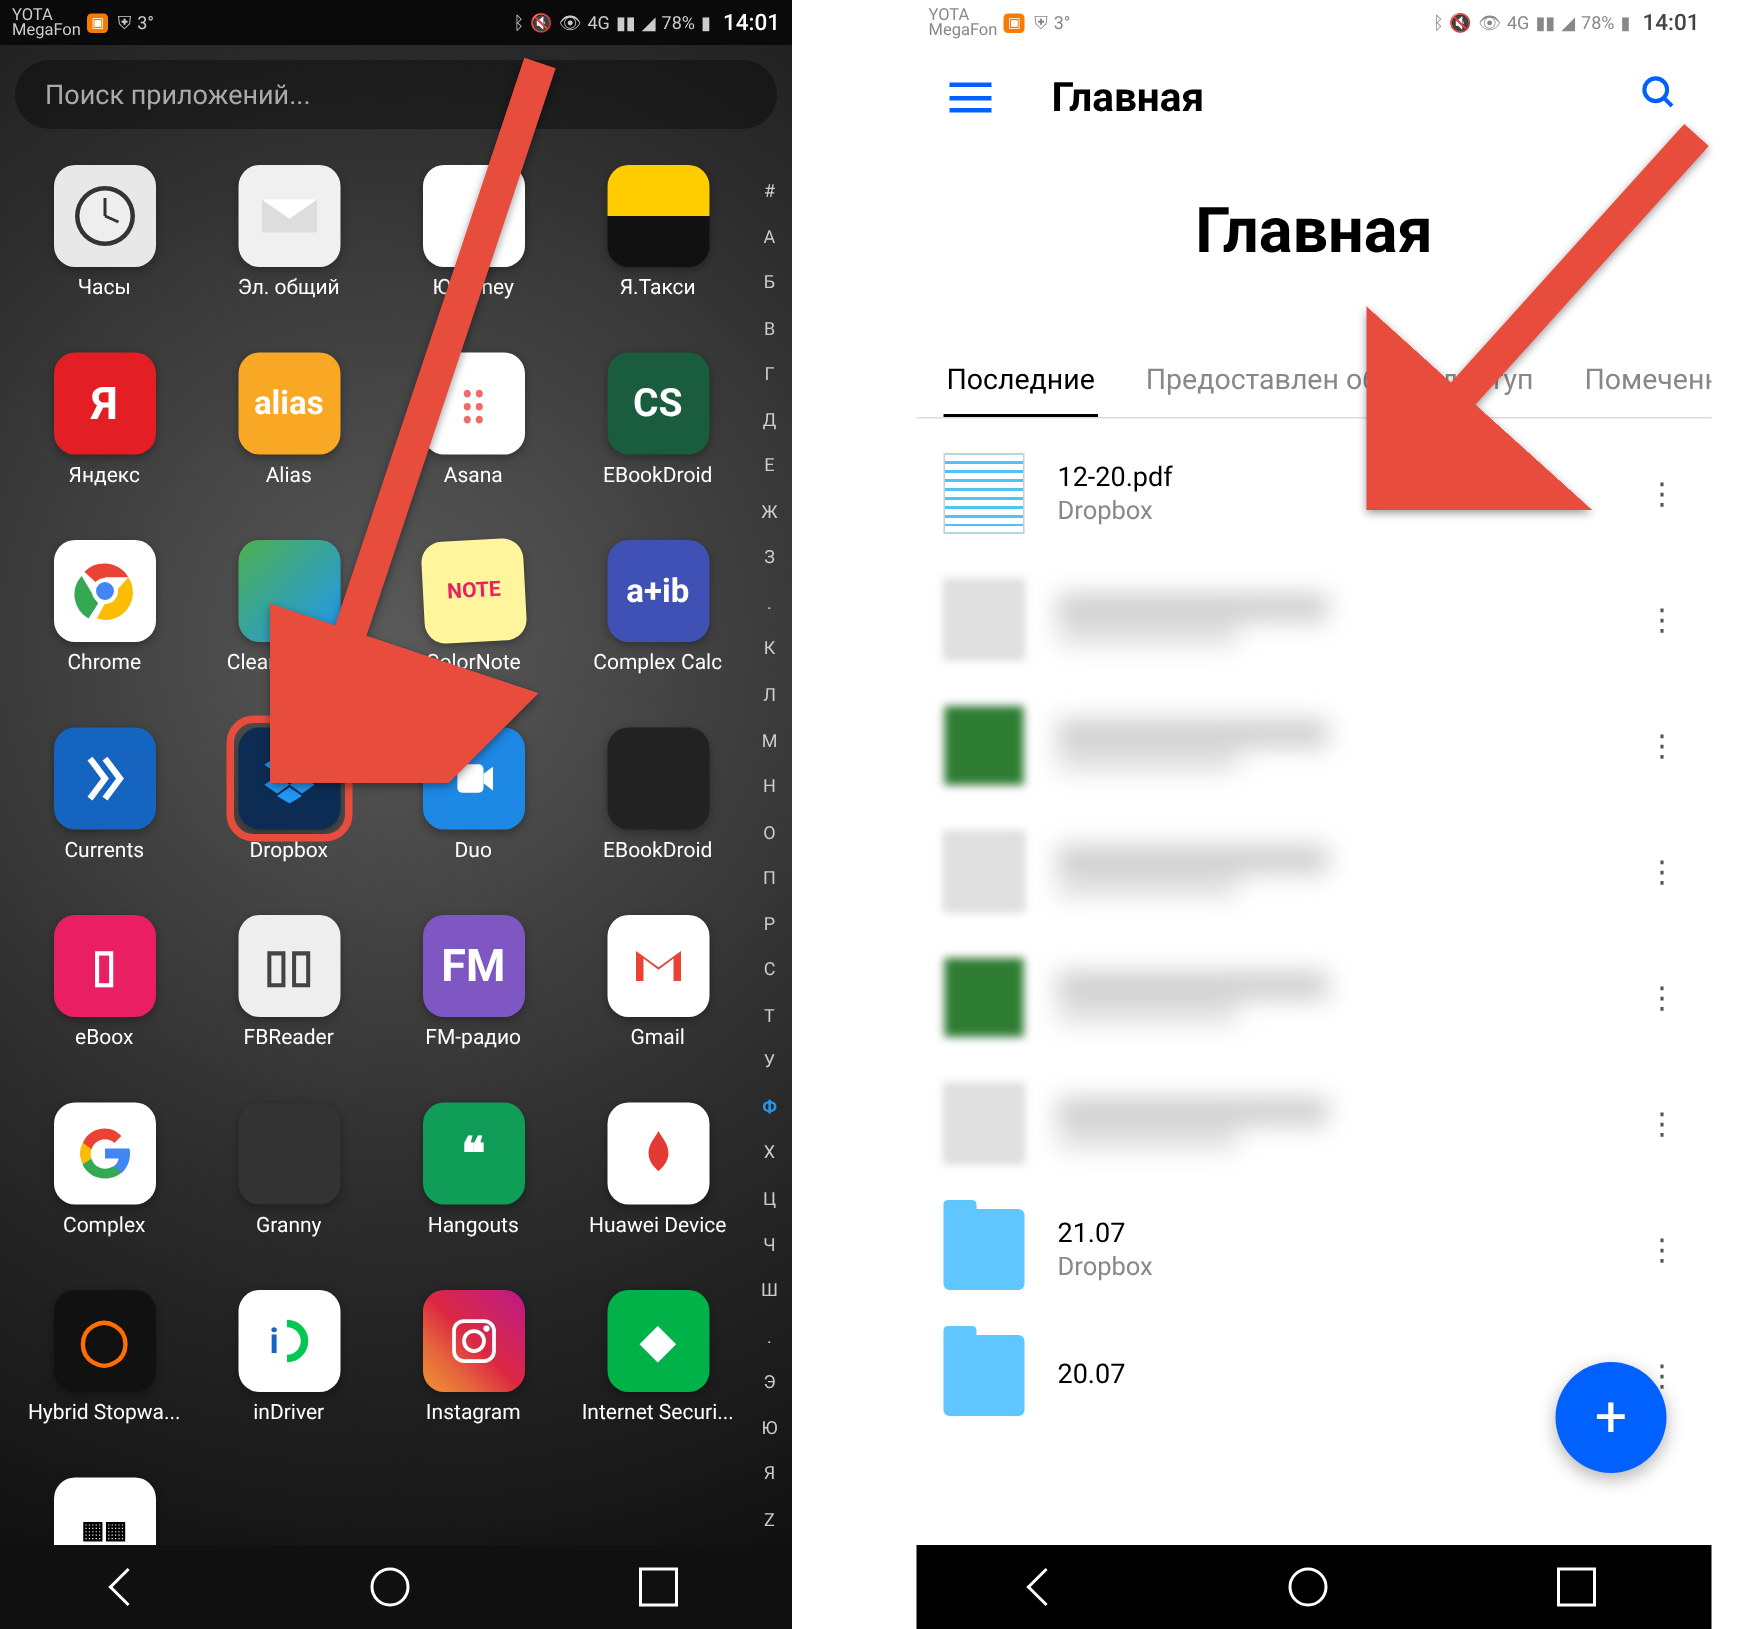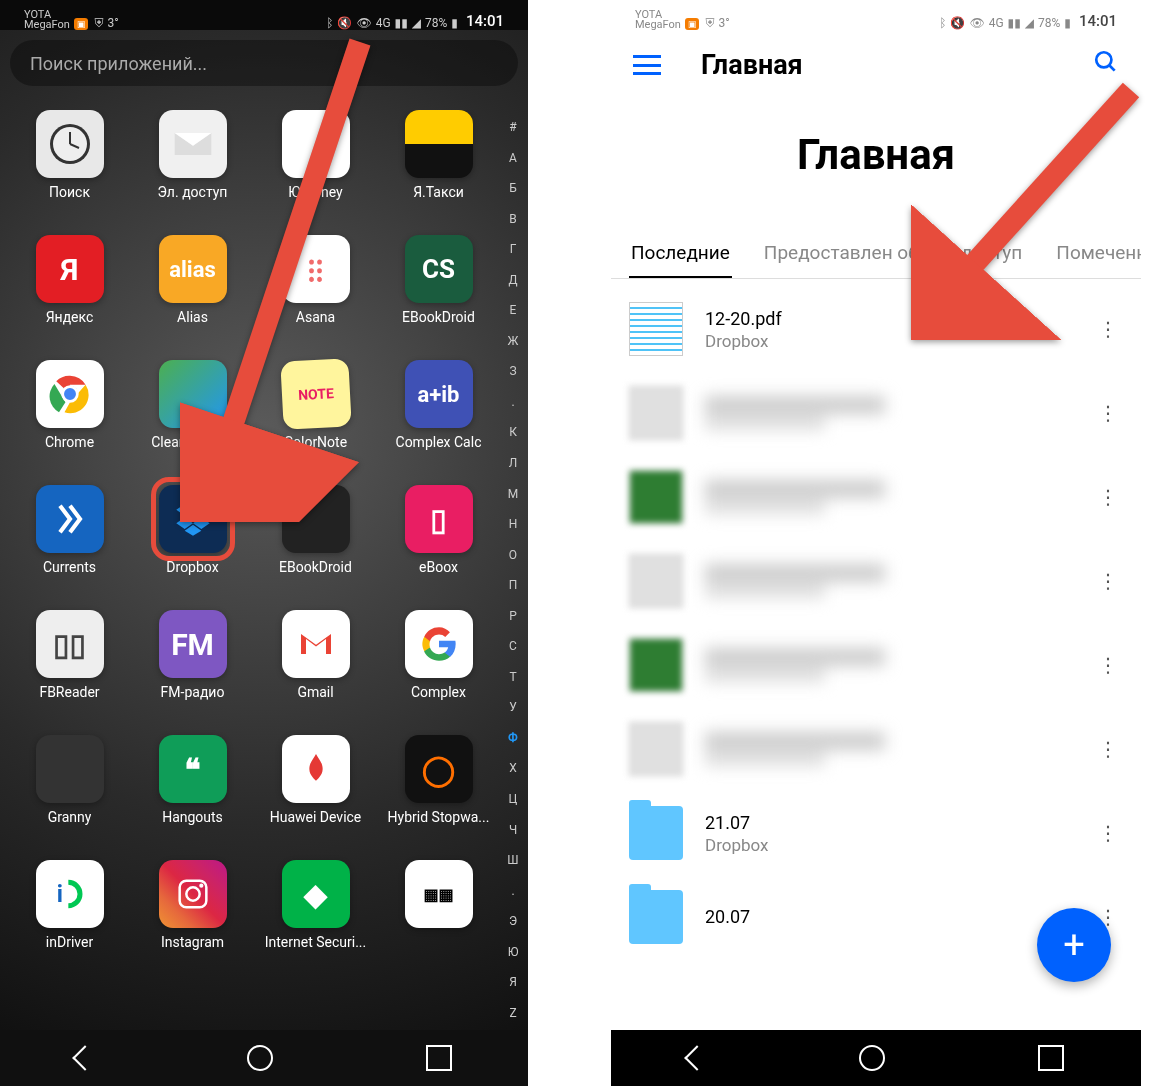--- a/index.html
+++ b/index.html
@@ -2,21 +2,21 @@
 <html><head>
 <meta charset="utf-8">
 <style>
 *{margin:0;padding:0;box-sizing:border-box;font-family:Roboto,Arial,sans-serif;}
 body{width:1165px;height:1086px;background:#fff;display:flex;}
 .phone{display:flex;flex-direction:column;position:relative;}
 .phone-left{width:528px;height:1086px;background:#2a2a2a;}
 .phone-right{width:530px;height:1086px;margin-left:83px;background:#fff;position:relative;}
 
 
-.status{height:30px;display:flex;align-items:flex-end;padding:0 24px;font-size:11px;}
+.status{height:30px;display:flex;align-items:center;padding:0 8px;font-size:11px;}
 .status-left{background:#0a0a0a;color:#ccc;}
 .status-right{background:#fff;color:#888;}
 .status .carrier{line-height:10px;}
 .status .spacer{flex:1;}
 .status .ico{margin:0 2px;font-size:12px;}
 .status .time{margin-left:6px;font-size:15px;font-weight:500;}
 .status-left .time{color:#fff;}
 .status-right .time{color:#444;}
 .badge{background:#f57c00;border-radius:3px;padding:1px 3px;font-size:9px;color:#fff;margin:0 4px;}
 
@@ -132,30 +132,30 @@
     <div class="grid" id="grid">
         <div class="app">
           <div class="aicon ic-clock ">
             <svg viewBox="0 0 48 48" width="48">
               <circle cx="24" cy="24" r="20" fill="#333"></circle>
               <circle cx="24" cy="24" r="17" fill="#eee"></circle>
               <line x1="24" y1="24" x2="24" y2="12" stroke="#333" stroke-width="2"></line>
               <line x1="24" y1="24" x2="33" y2="28" stroke="#333" stroke-width="2"></line>
             </svg>
           </div>
-          <div class="aname">Поиск</div>
+          <div class="aname">Часы</div>
         </div>
         <div class="app">
           <div class="aicon ic-mail ">
             <svg viewBox="0 0 48 48" width="44">
               <path fill="#ddd" d="M4 12l20 14 20-14v24H4z"></path>
               <path fill="#fff" d="M4 12h40L24 26z"></path>
             </svg>
           </div>
-          <div class="aname">Эл. доступ</div>
+          <div class="aname">Эл. общий</div>
         </div>
         <div class="app">
           <div class="aicon ic-money "></div>
           <div class="aname">ЮMoney</div>
         </div>
         <div class="app">
           <div class="aicon ic-taxi "></div>
           <div class="aname">Я.Такси</div>
         </div>
         <div class="app">
@@ -207,20 +207,29 @@
           </div>
           <div class="aname">Currents</div>
         </div>
         <div class="app">
           <div class="aicon ic-dropbox highlight">
             <svg viewBox="0 0 48 48" width="40">
               <path fill="#2196f3" d="M14 6l10 7-10 7-10-7zM34 6l10 7-10 7-10-7zM14 22l10 7-10 7-10-7zM34 22l10 7-10 7-10-7zM24 31l10 7-10 6-10-6z"></path>
             </svg>
           </div>
           <div class="aname">Dropbox</div>
+        </div>
+        <div class="app">
+          <div class="aicon ic-duo ">
+            <svg viewBox="0 0 48 48" width="38">
+              <rect x="10" y="12" width="22" height="24" rx="4" fill="#fff"></rect>
+              <path d="M32 20l8-6v20l-8-6z" fill="#fff"></path>
+            </svg>
+          </div>
+          <div class="aname">Duo</div>
         </div>
         <div class="app">
           <div class="aicon ic-ebook "></div>
           <div class="aname">EBookDroid</div>
         </div>
         <div class="app">
           <div class="aicon ic-eboox ">▯</div>
           <div class="aname">eBoox</div>
         </div>
         <div class="app">

